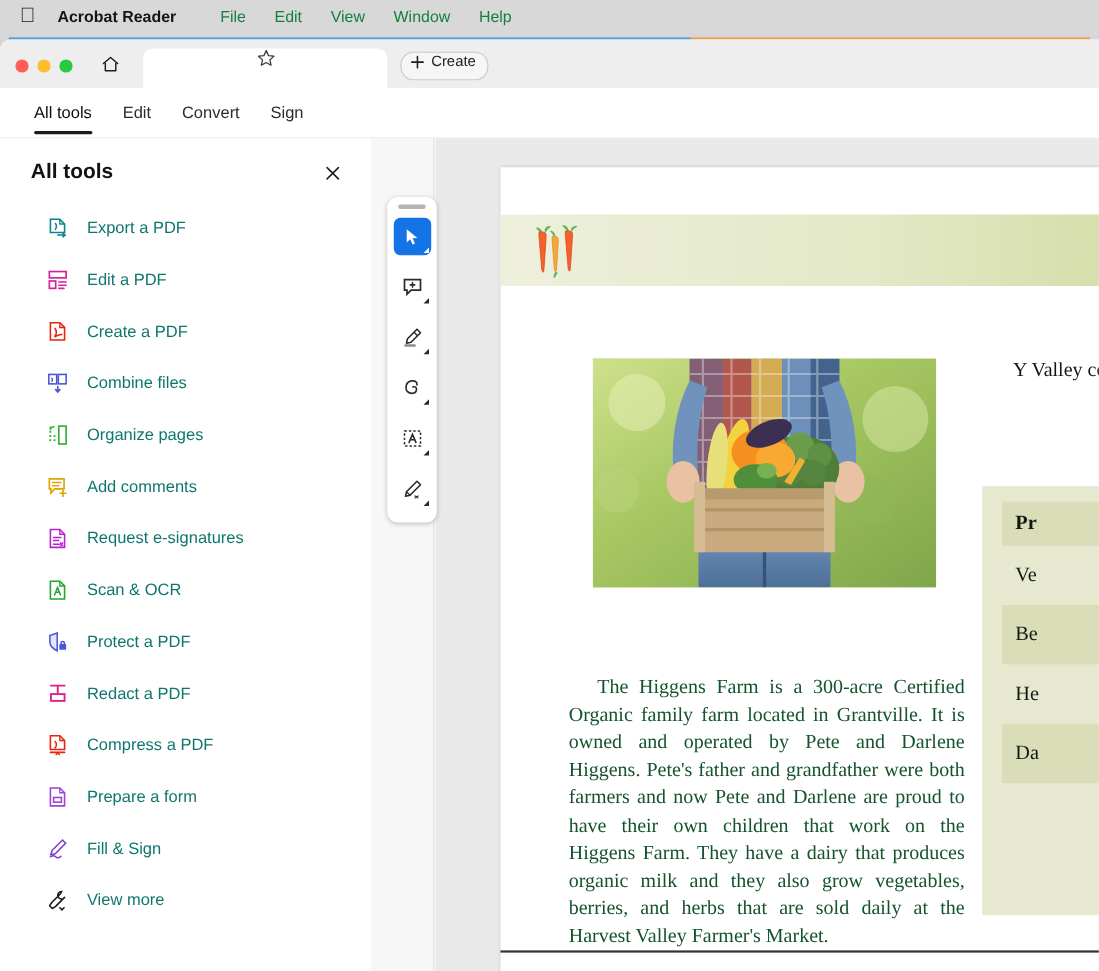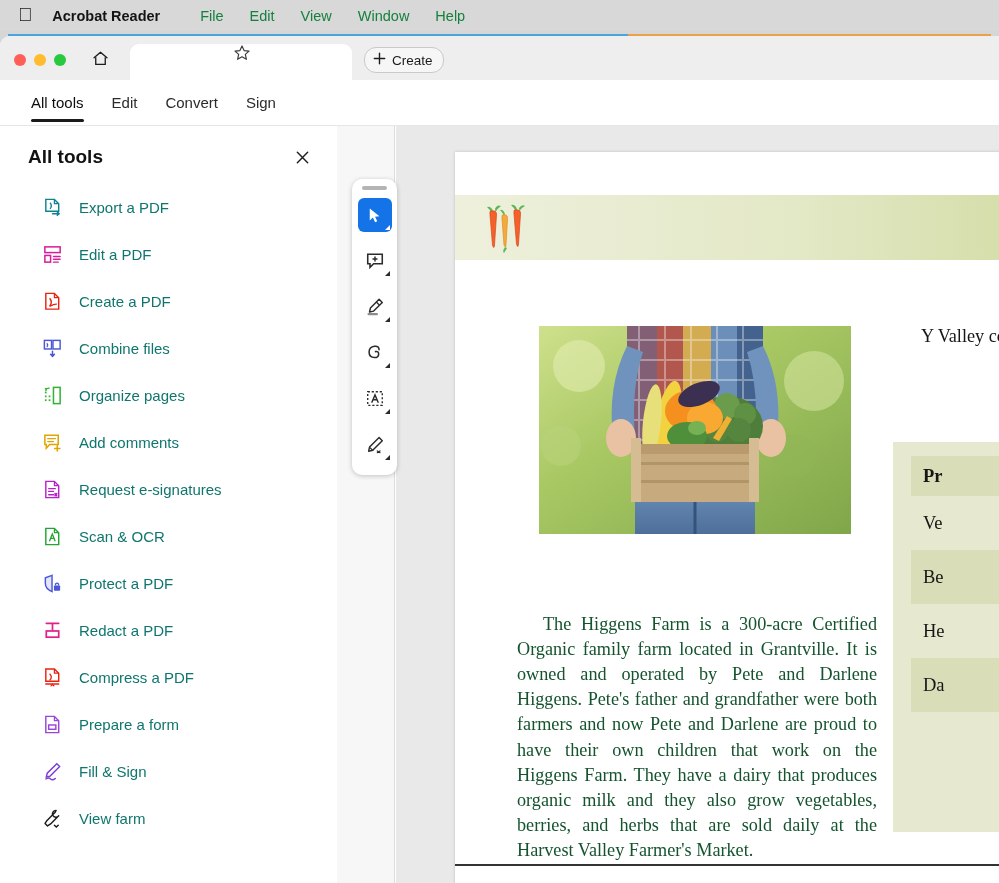--- a/index.html
+++ b/index.html
@@ -102,21 +102,21 @@
     display: flex; align-items: center; justify-content: center;
     cursor: pointer; flex: 0 0 auto;
     margin-left: 4px;
   }
   .create-btn {
     margin: 0 0 7px 12px;
     height: 26px;
     border: 1px solid #c9c9c9;
     border-radius: 12px;
     background: #f6f6f6;
-    display: flex; align-items: center;
+    display: flex; 
     padding: 0 10px 0 6px;
     gap: 4px;
     cursor: pointer;
   }
   .create-label { font-size: 13.5px; color: #1b1b1b; }
 
   
   .tooltabs {
     position: absolute; left: 0; top: 44px;
     width: 999px; height: 46px;
@@ -539,21 +539,21 @@
         <span class="tool-label">Fill &amp; Sign</span>
       </div>
 
       <div class="tool-item">
         <span class="tool-icon">
           <svg width="21" height="21" viewBox="0 0 22 22">
             <path d="M14.8 2.5 A3.6 3.6 0 1 0 17.5 8.2 L9 16.7 L5.8 18.8 L3.2 16.2 L5.3 13 L13.8 4.5 A3.6 3.6 0 0 1 14.8 2.5 Z" fill="none" stroke="#1b1b1b" stroke-width="1.5" stroke-linejoin="round"></path>
             <path d="M13 18 L15 20 L17 18" fill="none" stroke="#1b1b1b" stroke-width="1.5" stroke-linecap="round"></path>
           </svg>
         </span>
-        <span class="tool-label">View farm</span>
+        <span class="tool-label">View more</span>
       </div>
 
     </div>
   </div>
 
   <div class="gutter"></div>
 
   <div class="annot-bar">
     <div class="annot-handle"></div>
 

